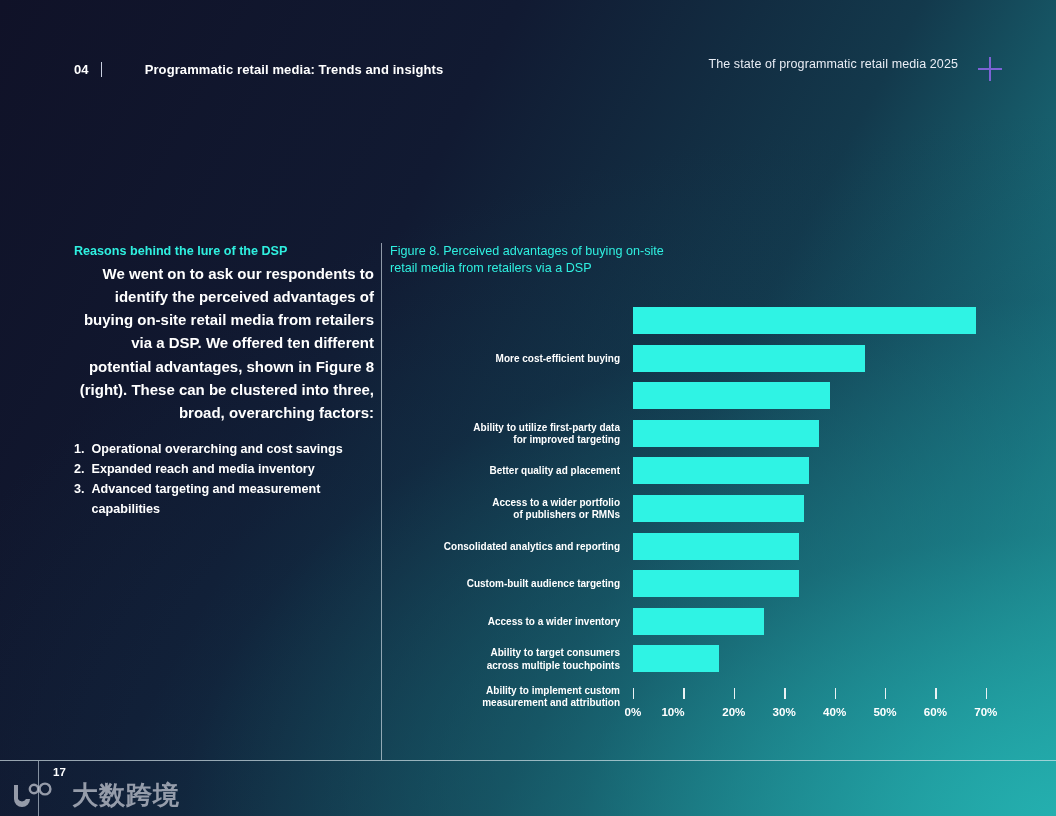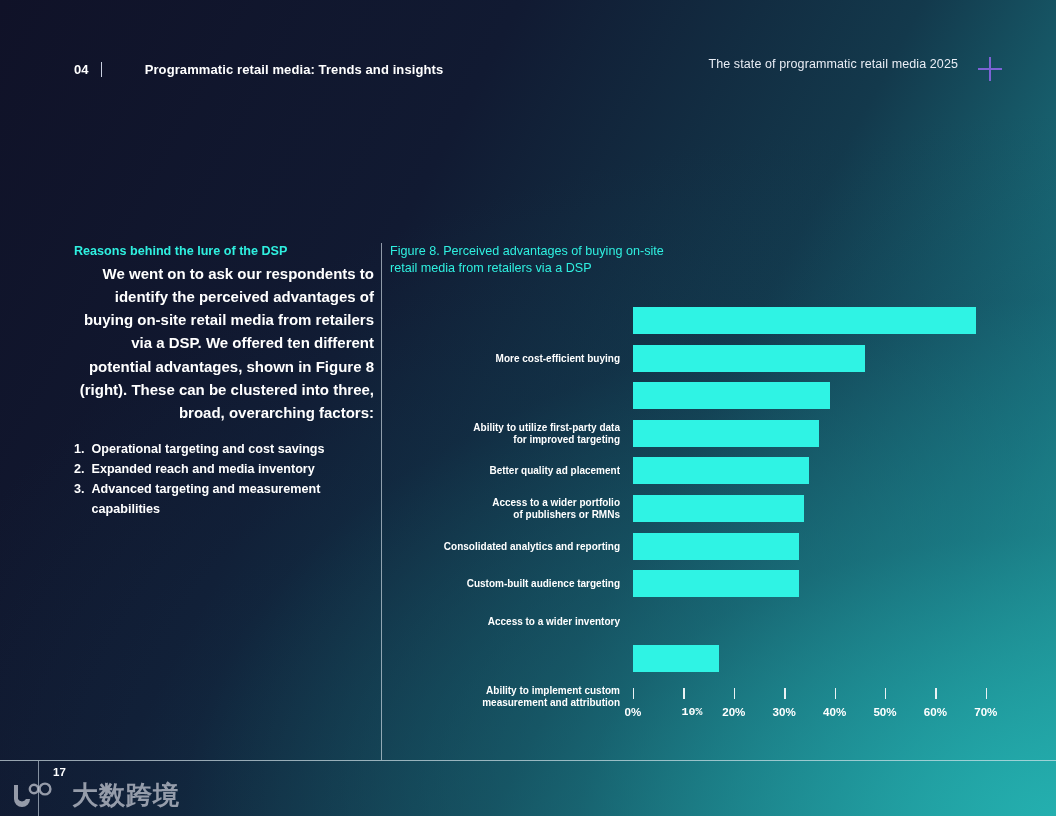--- a/index.html
+++ b/index.html
@@ -267,21 +267,21 @@
   <div class="v-divider"></div>
   <div class="h-divider"></div>
   <div class="foot-v-divider"></div>
 
   <div class="left-col">
     <div class="left-head">Reasons behind the lure of the DSP</div>
     <div class="left-body">We went on to ask our respondents to identify the perceived advantages of buying on-site retail media from retailers via a DSP. We offered ten different potential advantages, shown in Figure 8 (right). These can be clustered into three, broad, overarching factors:</div>
     <ul class="left-list">
       <li>
         <span class="num">1.</span>
-        <span>Operational targeting and cost savings</span>
+        <span>Operational overarching and cost savings</span>
       </li>
       <li>
         <span class="num">2.</span>
         <span>Expanded reach and media inventory</span>
       </li>
       <li>
         <span class="num">3.</span>
         <span>Advanced targeting and measurement capabilities</span>
       </li>
     </ul>
@@ -334,34 +334,41 @@
         <div class="bar-track">
           <div class="bar-fill" style="width: 171.36px; background: rgb(47, 243, 228);"></div>
         </div>
       </div>
       <div class="bar-row" style="top: 270.2px;">
         <div class="bar-label">Access to a wider inventory</div>
         <div class="bar-track">
           <div class="bar-fill" style="width: 166.32px; background: rgb(47, 243, 228);"></div>
         </div>
       </div>
+      <div class="bar-row" style="top: 307.8px;">
+        <div class="bar-label">Ability to target consumers
+across multiple touchpoints</div>
+        <div class="bar-track">
+          <div class="bar-fill" style="width: 131.04px; background: rgb(47, 243, 228);"></div>
+        </div>
+      </div>
       <div class="bar-row" style="top: 345.4px;">
         <div class="bar-label">Ability to implement custom
 measurement and attribution</div>
         <div class="bar-track">
           <div class="bar-fill" style="width: 85.68px; background: rgb(47, 243, 228);"></div>
         </div>
       </div>
     </div>
 
   <div class="axis" id="axis">
       <div class="tick" style="left: 243px;"></div>
       <div class="tick-label" style="left: 243px;">0%</div>
       <div class="tick" style="left: 293.4px;"></div>
-      <div class="tick-label" style="left: 302px; font-family: Liberation Mono, monospace;">10%</div>
+      <div class="tick-label" style="left: 283px;">10%</div>
       <div class="tick" style="left: 343.8px;"></div>
       <div class="tick-label" style="left: 343.8px;">20%</div>
       <div class="tick" style="left: 394.2px;"></div>
       <div class="tick-label" style="left: 394.2px;">30%</div>
       <div class="tick" style="left: 444.6px;"></div>
       <div class="tick-label" style="left: 444.6px;">40%</div>
       <div class="tick" style="left: 495px;"></div>
       <div class="tick-label" style="left: 495px;">50%</div>
       <div class="tick" style="left: 545.4px;"></div>
       <div class="tick-label" style="left: 545.4px;">60%</div>

